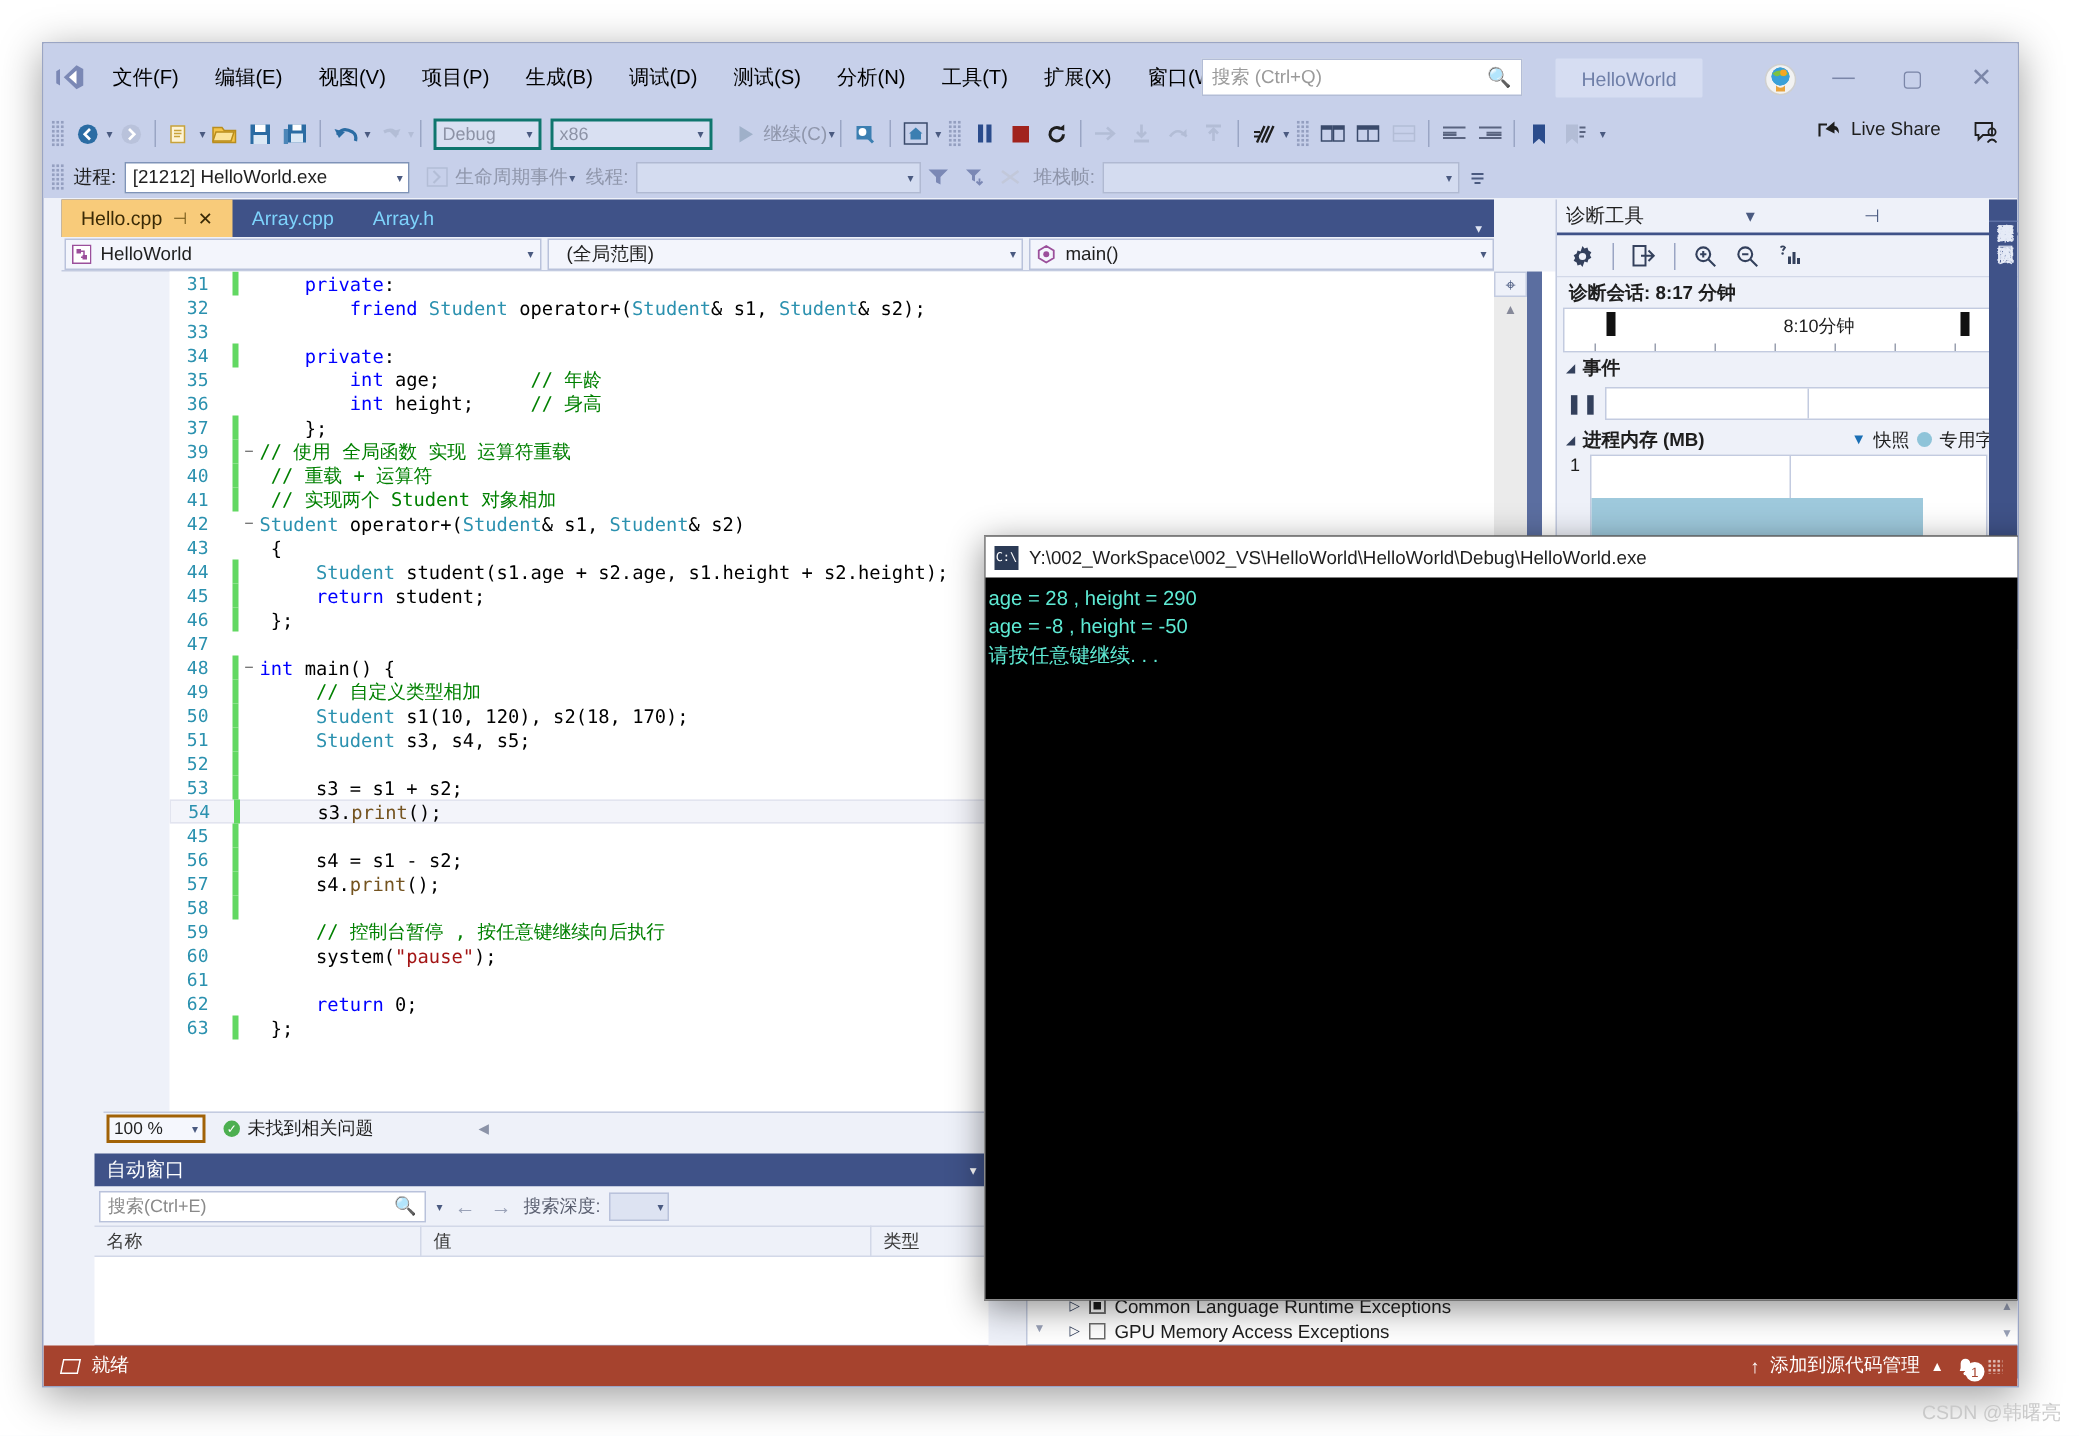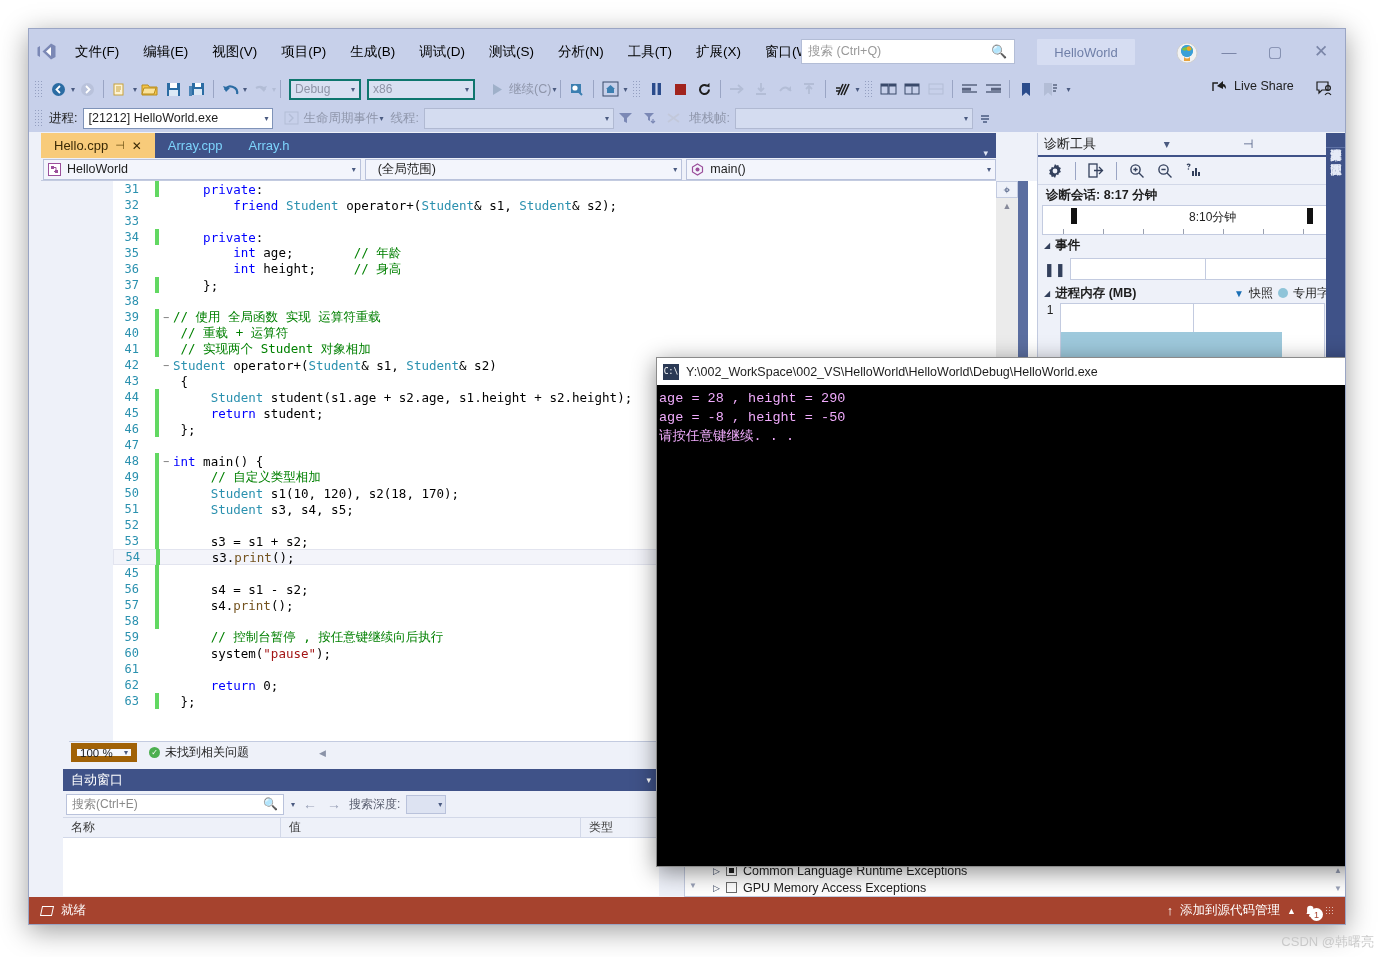--- a/index.html
+++ b/index.html
@@ -190,21 +190,21 @@
   }
   
   #edstatus {
     position: absolute; left: 40px; top: 712px;
     width: 590px; height: 22px;
     background: #eef1f9; border-top: 1px solid #c3cbe0;
     display: flex; align-items: center;
   }
   #zoomsel {
     width: 66px; height: 19px; margin-left: 2px;
-    background: #f5f7fd; border: 6px solid #a16207;
+    background: #f5f7fd; border: 2px solid #a16207;
     display: flex; align-items: center; justify-content: space-between;
     font-size: 11.5px; color: #1e1e1e; padding: 0 3px;
   }
   #edstatus .ok-dot {
     width: 11px; height: 11px; border-radius: 50%;
     background: #4caf50; color: #fff; font-size: 8px;
     display: flex; align-items: center; justify-content: center;
     margin: 0 5px 0 12px;
   }
   #edstatus .es-text { font-size: 12px; color: #1e1e1e; }
@@ -382,22 +382,22 @@
     display: flex; align-items: center; gap: 7px; padding: 0 6px;
     font-size: 12.5px; color: #1e1e1e;
   }
   #console-icon {
     width: 16px; height: 16px; background: #2b3a55; color: #ffffff;
     font-size: 8px; display: flex; align-items: center; justify-content: center;
     font-family: "DejaVu Sans Mono", monospace;
   }
   #console-body {
     padding: 4px 2px 0 2px;
-    font-family: Liberation Mono, monospace;
-    font-size: 13.5px; color: #f0abfc; line-height: 19px;
+    font-family: Liberation Sans, sans-serif;
+    font-size: 13.5px; color: #5eead4; line-height: 19px;
     white-space: pre;
   }
   
   #watermark {
     position: absolute; right: 12px; bottom: 6px;
     font-size: 13px; color: #c9c9c9;
     font-family: Liberation Sans, sans-serif;
   }
   svg { display: block; }
 </style>
@@ -753,21 +753,20 @@
     </div>
 
     <div id="editor">
         <div class="cline"><span class="gutter-no">31</span><span class="chg g"></span><span class="fold"></span><span class="ctext">    <span class="k">private</span>:</span></div>
         <div class="cline"><span class="gutter-no">32</span><span class="chg n"></span><span class="fold"></span><span class="ctext">        <span class="k">friend</span> <span class="kk">Student</span> <span class="nm">operator+</span>(<span class="kk">Student</span>&amp; <span class="nm">s1</span>, <span class="kk">Student</span>&amp; <span class="nm">s2</span>);</span></div>
         <div class="cline"><span class="gutter-no">33</span><span class="chg n"></span><span class="fold"></span><span class="ctext"></span></div>
         <div class="cline"><span class="gutter-no">34</span><span class="chg g"></span><span class="fold"></span><span class="ctext">    <span class="k">private</span>:</span></div>
         <div class="cline"><span class="gutter-no">35</span><span class="chg n"></span><span class="fold"></span><span class="ctext">        <span class="k">int</span> <span class="nm">age</span>;        <span class="cm">// 年龄</span></span></div>
         <div class="cline"><span class="gutter-no">36</span><span class="chg n"></span><span class="fold"></span><span class="ctext">        <span class="k">int</span> <span class="nm">height</span>;     <span class="cm">// 身高</span></span></div>
         <div class="cline"><span class="gutter-no">37</span><span class="chg g"></span><span class="fold"></span><span class="ctext">    };</span></div>
-        <div class="cline"><span class="gutter-no">38</span><span class="chg n"></span><span class="fold"></span><span class="ctext"></span></div>
         <div class="cline"><span class="gutter-no">39</span><span class="chg g"></span><span class="fold">−</span><span class="ctext"><span class="cm">// 使用 全局函数 实现 运算符重载</span></span></div>
         <div class="cline"><span class="gutter-no">40</span><span class="chg g"></span><span class="fold"></span><span class="ctext"> <span class="cm">// 重载 + 运算符</span></span></div>
         <div class="cline"><span class="gutter-no">41</span><span class="chg g"></span><span class="fold"></span><span class="ctext"> <span class="cm">// 实现两个 Student 对象相加</span></span></div>
         <div class="cline"><span class="gutter-no">42</span><span class="chg n"></span><span class="fold">−</span><span class="ctext"><span class="kk">Student</span> <span class="nm">operator+</span>(<span class="kk">Student</span>&amp; <span class="nm">s1</span>, <span class="kk">Student</span>&amp; <span class="nm">s2</span>)</span></div>
         <div class="cline"><span class="gutter-no">43</span><span class="chg n"></span><span class="fold"></span><span class="ctext"> {</span></div>
         <div class="cline"><span class="gutter-no">44</span><span class="chg g"></span><span class="fold"></span><span class="ctext">     <span class="kk">Student</span> <span class="nm">student</span>(<span class="nm">s1</span>.<span class="nm">age</span> + <span class="nm">s2</span>.<span class="nm">age</span>, <span class="nm">s1</span>.<span class="nm">height</span> + <span class="nm">s2</span>.<span class="nm">height</span>);</span></div>
         <div class="cline"><span class="gutter-no">45</span><span class="chg g"></span><span class="fold"></span><span class="ctext">     <span class="k">return</span> <span class="nm">student</span>;</span></div>
         <div class="cline"><span class="gutter-no">46</span><span class="chg g"></span><span class="fold"></span><span class="ctext"> };</span></div>
         <div class="cline"><span class="gutter-no">47</span><span class="chg n"></span><span class="fold"></span><span class="ctext"></span></div>
         <div class="cline"><span class="gutter-no">48</span><span class="chg g"></span><span class="fold">−</span><span class="ctext"><span class="k">int</span> <span class="nm">main</span>() {</span></div>

